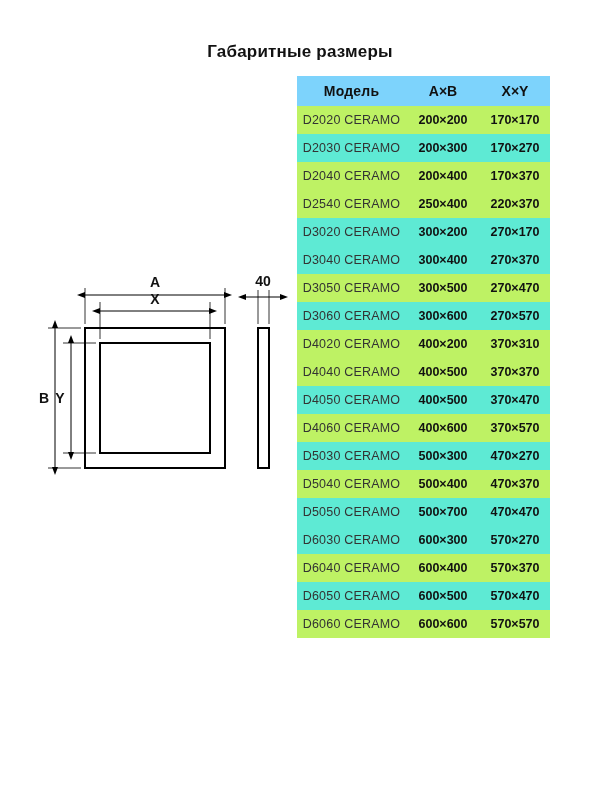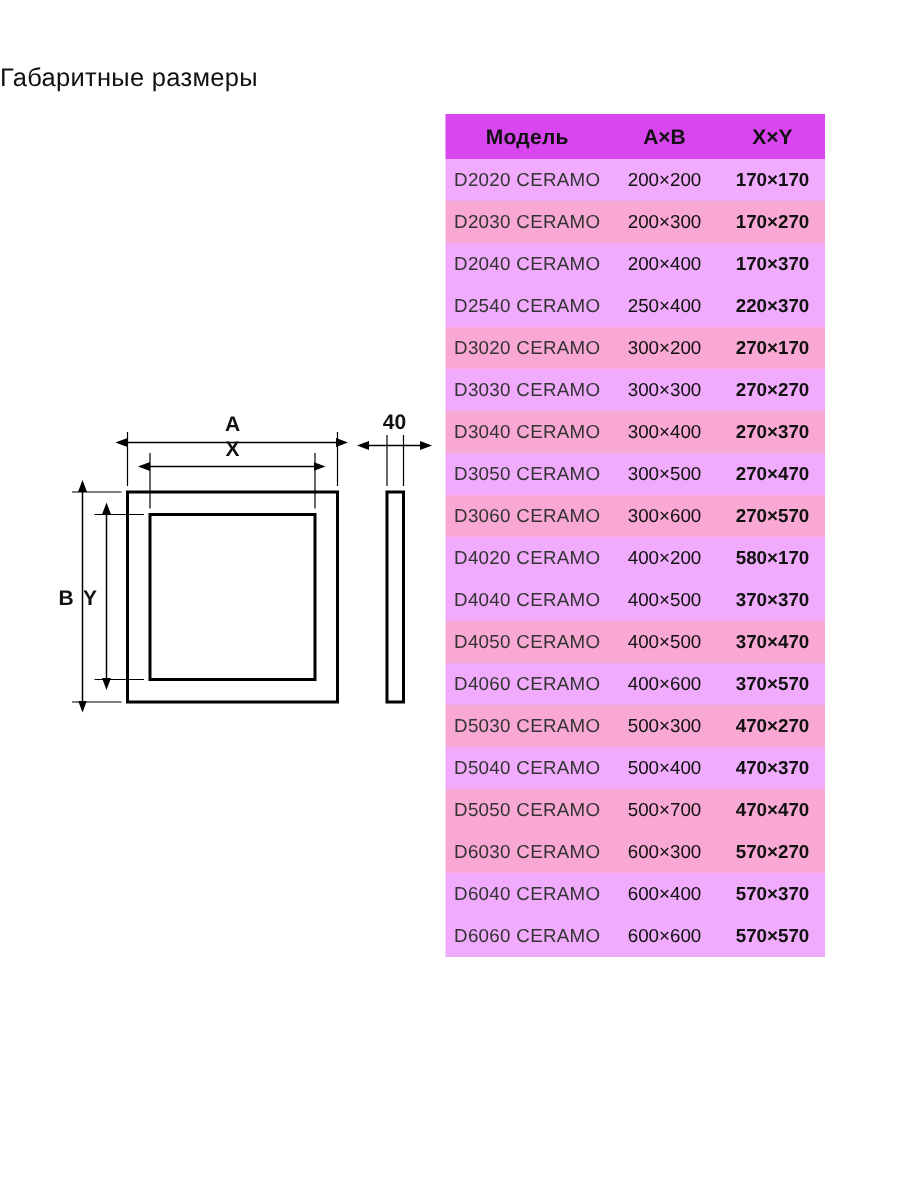--- a/index.html
+++ b/index.html
@@ -15,23 +15,23 @@
     position: relative;
     overflow: hidden;
   }
 
   
   .page-title {
     position: absolute;
     left: 0;
     top: 42px;
     width: 600px;
-    text-align: left;
+    text-align: center;
     font-size: 17px;
-    font-weight: normal;
+    font-weight: bold;
     letter-spacing: 0.2px;
     color: #111;
   }
 
   
   .spec-table {
     position: absolute;
     left: 297px;
     top: 76px;
     width: 253px;
@@ -40,35 +40,35 @@
   }
   .spec-table th,
   .spec-table td {
     padding: 0;
     height: 28px;
     line-height: 28px;
     text-align: center;
     white-space: nowrap;
   }
   .spec-table thead th {
-    background: #d946ef;
+    background: #7dd3fc;
     font-weight: bold;
     font-size: 14px;
     color: #111;
     height: 30px;
     line-height: 30px;
   }
   .spec-table tbody tr.alt td {
-    background: #f0abfc;
+    background: #bef264;
   }
   .spec-table tbody tr.plain td {
-    background: #f9a8d4;
+    background: #5eead4;
   }
   .col-model { width: 109px; font-weight: normal; color: #333; letter-spacing: 0.2px;}
-  .col-ab { width: 74px; font-weight: normal; color: #111; }
+  .col-ab { width: 74px; font-weight: bold; color: #111; }
   .col-xy { width: 70px; font-weight: bold; color: #111; }
 
   
   .drawing {
     position: absolute;
     left: 30px;
     top: 270px;
     width: 265px;
     height: 230px;
   }
@@ -165,44 +165,39 @@
       <tr class="alt">
         <td class="col-model">D2540 CERAMO</td>
         <td class="col-ab">250×400</td>
         <td class="col-xy">220×370</td>
       </tr>
       <tr class="plain">
         <td class="col-model">D3020 CERAMO</td>
         <td class="col-ab">300×200</td>
         <td class="col-xy">270×170</td>
       </tr>
-      <tr class="alt">
-        <td class="col-model">D3030 CERAMO</td>
-        <td class="col-ab">300×300</td>
-        <td class="col-xy">270×270</td>
-      </tr>
       <tr class="plain">
         <td class="col-model">D3040 CERAMO</td>
         <td class="col-ab">300×400</td>
         <td class="col-xy">270×370</td>
       </tr>
       <tr class="alt">
         <td class="col-model">D3050 CERAMO</td>
         <td class="col-ab">300×500</td>
         <td class="col-xy">270×470</td>
       </tr>
       <tr class="plain">
         <td class="col-model">D3060 CERAMO</td>
         <td class="col-ab">300×600</td>
         <td class="col-xy">270×570</td>
       </tr>
       <tr class="alt">
         <td class="col-model">D4020 CERAMO</td>
         <td class="col-ab">400×200</td>
-        <td class="col-xy">580×170</td>
+        <td class="col-xy">370×310</td>
       </tr>
       <tr class="alt">
         <td class="col-model">D4040 CERAMO</td>
         <td class="col-ab">400×500</td>
         <td class="col-xy">370×370</td>
       </tr>
       <tr class="plain">
         <td class="col-model">D4050 CERAMO</td>
         <td class="col-ab">400×500</td>
         <td class="col-xy">370×470</td>
@@ -230,19 +225,24 @@
       <tr class="plain">
         <td class="col-model">D6030 CERAMO</td>
         <td class="col-ab">600×300</td>
         <td class="col-xy">570×270</td>
       </tr>
       <tr class="alt">
         <td class="col-model">D6040 CERAMO</td>
         <td class="col-ab">600×400</td>
         <td class="col-xy">570×370</td>
       </tr>
+      <tr class="plain">
+        <td class="col-model">D6050 CERAMO</td>
+        <td class="col-ab">600×500</td>
+        <td class="col-xy">570×470</td>
+      </tr>
       <tr class="alt">
         <td class="col-model">D6060 CERAMO</td>
         <td class="col-ab">600×600</td>
         <td class="col-xy">570×570</td>
       </tr>
     </tbody>
 </table>
 
 </body></html>

